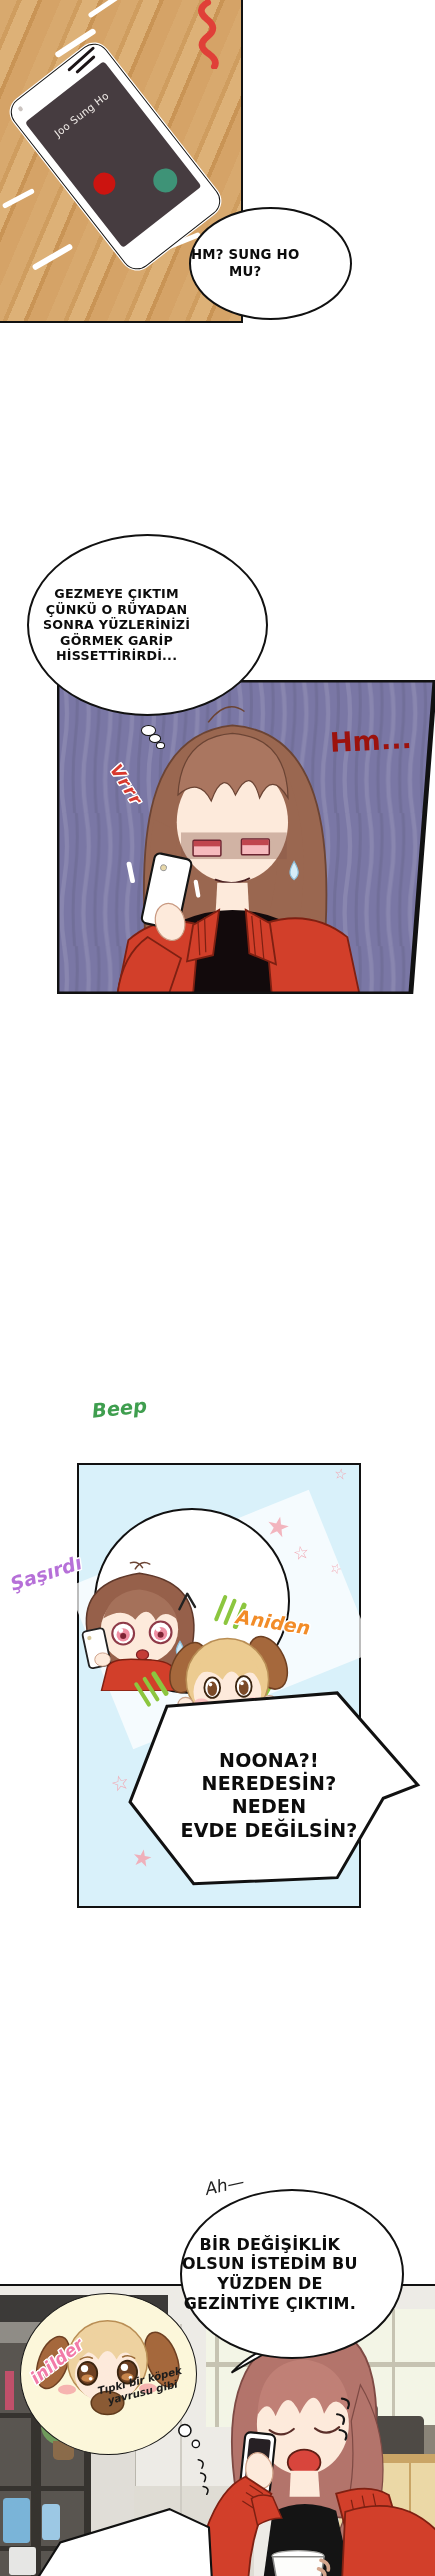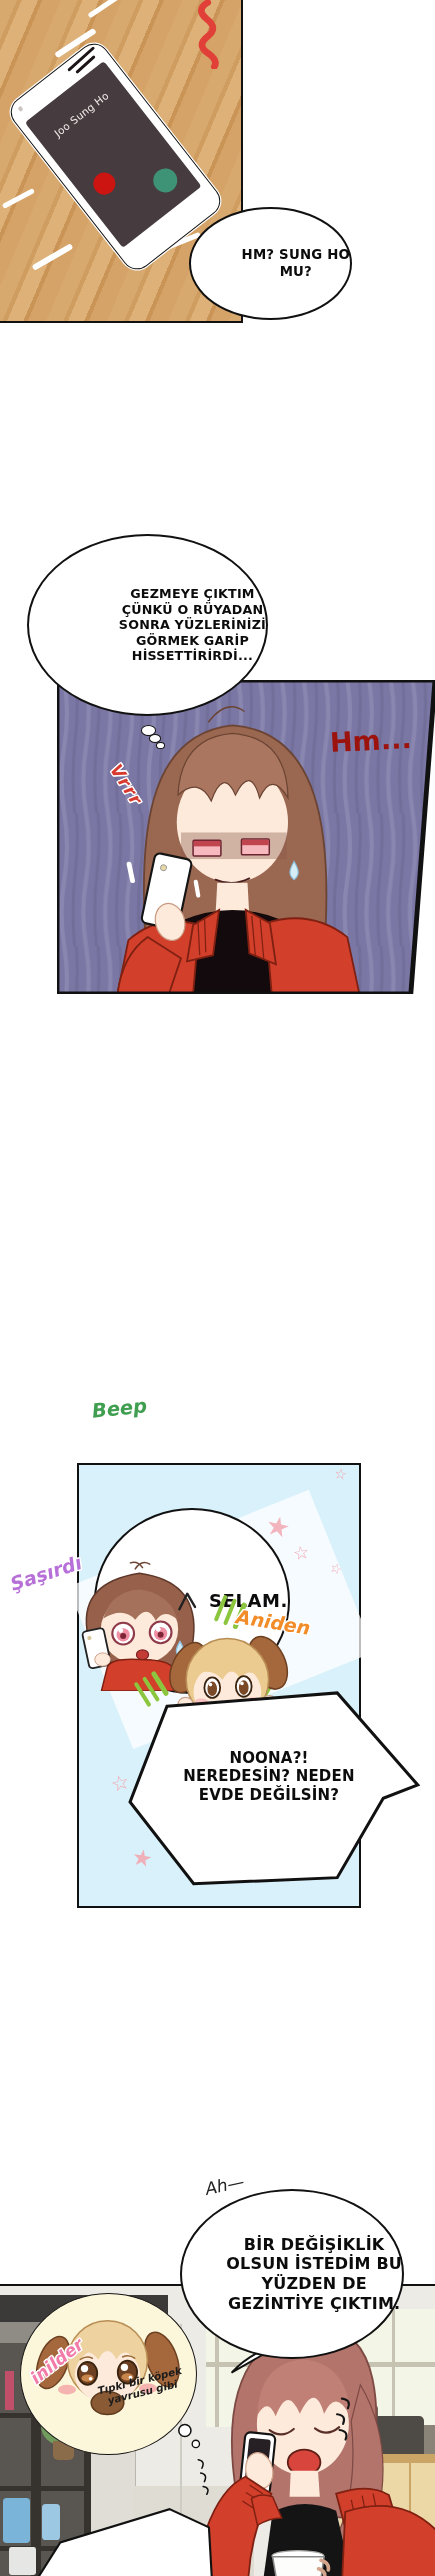--- a/index.html
+++ b/index.html
@@ -10,21 +10,21 @@
   
   .panel1{left:0;top:0;width:241px;height:321px;overflow:hidden;
     border-right:2.4px solid #111;border-bottom:2.4px solid #111;
     background:
       repeating-linear-gradient(113deg,#d8a96e 0 15.7px,#cf9d5f 15.7px 20px,#ddb177 20px 35px,#c99455 35px 39px,#d5a367 39px 56px);
   }
   .panel3{left:77px;top:1463px;width:280px;height:441px;background:#d9f1fa;border:2.4px solid #111;}
   .panel4{left:0;top:2284px;width:436px;height:292px;border-top:2.4px solid #111;background:#edebe6;overflow:hidden;}
   
   .bubble{background:#fff;border:2.4px solid #111;border-radius:50%;display:flex;align-items:center;
-    justify-content:flex-end;text-align:center;font-weight:bold;z-index:6;}
+    justify-content:flex-start;text-align:center;font-weight:bold;z-index:6;}
   .btxt{font-weight:bold;line-height:1.22;letter-spacing:0.2px;color:#0c0c0c;}
   
   .sfx{position:absolute;font-weight:bold;z-index:9;}
   .outlined{text-shadow:1.2px 0 0 #fff,-1.2px 0 0 #fff,0 1.2px 0 #fff,0 -1.2px 0 #fff,1.2px 1.2px 0 #fff,-1.2px -1.2px 0 #fff,1.2px -1.2px 0 #fff,-1.2px 1.2px 0 #fff;}
   
   .vbar{position:absolute;background:#fff;border-radius:3.6px;z-index:2;}
   
   .phone-body{position:absolute;left:57px;top:51px;width:115px;height:209px;background:#fff;
     border:1.8px solid #111;border-radius:15.7px;transform:rotate(-38deg);z-index:3;box-shadow:0 0 0 1.2px #fff;}
   .phone-screen{position:absolute;left:6.7px;top:22px;width:100px;height:159px;background:#463c40;border-radius:3.6px;}
@@ -68,21 +68,21 @@
   <svg class="abs" style="left:192px;top:0;z-index:4;" width="29" height="69" viewBox="0 0 48 114">
     <path d="M26,4 q-20,12 -2,27 q20,15 2,29 q-20,15 2,29 q15,11 9,21" fill="none" stroke="#e04038" stroke-width="11" stroke-linecap="round"></path>
   </svg>
 
   <div class="abs bubble" style="left:189px;top:207px;width:159px;height:109px;">
     <div class="btxt pre" style="font-size:13.3px;">HM? SUNG HO
 MU?</div>
   </div>
 
   <div class="abs bubble" style="left:27px;top:534px;width:237px;height:178px;">
-    <div class="btxt pre" style="font-size:12.7px;">GEZMEYE ÇIKTIM
+    <div class="btxt pre" style="font-size:12.7px;margin-left:14px;">GEZMEYE ÇIKTIM
 ÇÜNKÜ O RÜYADAN
 SONRA YÜZLERİNİZİ
 GÖRMEK GARİP
 HİSSETTİRİRDİ...</div>
   </div>
 
   <svg class="abs" style="left:57px;top:680px;z-index:1;" width="378" height="314" viewBox="0 0 625 519">
     <defs>
       <pattern id="streak" width="36" height="220" patternUnits="userSpaceOnUse">
         <path d="M12,0 q9,55 0,110 q-9,55 0,110" stroke="rgba(255,255,255,0.11)" stroke-width="7" fill="none"></path>
@@ -234,21 +234,21 @@
         <rect x="144" y="136" width="32" height="30" rx="8" fill="#2d6b4f" stroke="#17402e" stroke-width="2.5"></rect>
       </g>
     <circle cx="34" cy="134" r="13" fill="#fdeadb" stroke="#caa48c" stroke-width="2"></circle>
     <circle cx="172" cy="131" r="13" fill="#fdeadb" stroke="#caa48c" stroke-width="2"></circle>
   </svg>
 
   <div class="abs" style="left:124px;top:1688px;width:298px;height:200px;z-index:8;">
     <svg width="298" height="200" viewBox="0 0 492 330">
       <polygon points="71,30 352,8 485,160 428,182 352,313 115,323 10,188" fill="#fff" stroke="#111" stroke-width="5"></polygon>
     </svg>
-    <div class="abs btxt pre" style="left:45px;top:61px;width:200px;text-align:center;font-size:15px;">NOONA?!
+    <div class="abs btxt pre" style="left:45px;top:61px;width:200px;text-align:center;font-size:19px;">NOONA?!
 NEREDESİN? NEDEN
 EVDE DEĞİLSİN?</div>
   </div>
 
   <div class="sfx" style="left:205px;top:2175px;font-size:17px;color:#222;transform:rotate(-12deg);font-style:italic;font-weight:500;">Ah—</div>
 
   <div class="abs bubble" style="left:180px;top:2189px;width:220px;height:166px;border-width:2.1px;z-index:8;">
     <div class="btxt pre" style="font-size:16px;">BİR DEĞİŞİKLİK
 OLSUN İSTEDİM BU
 YÜZDEN DE

